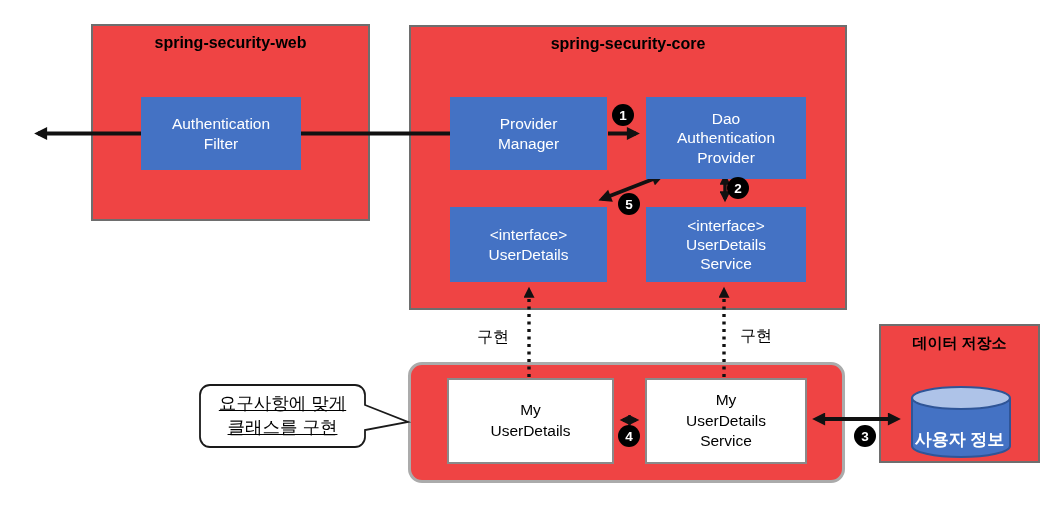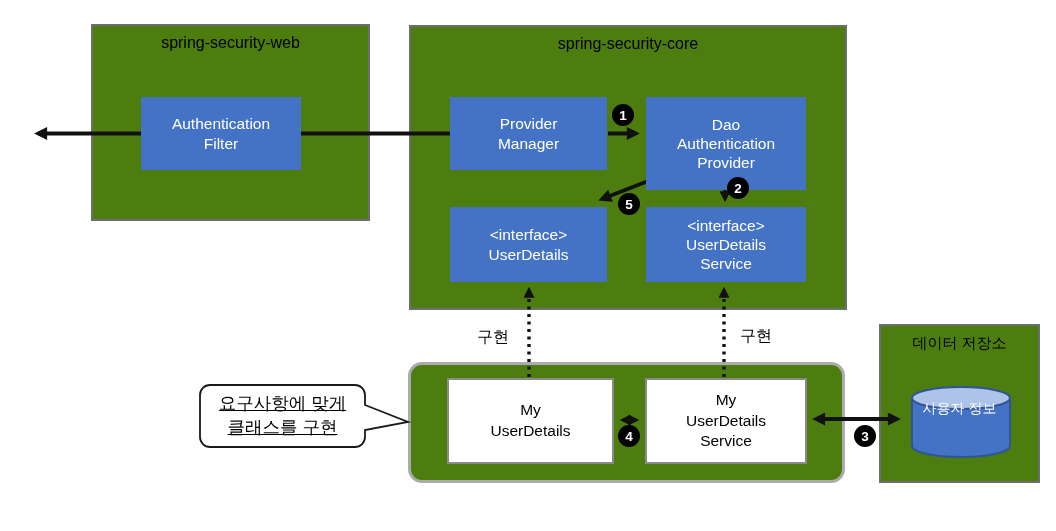--- a/index.html
+++ b/index.html
@@ -4,43 +4,43 @@
 <style>
   html,body{margin:0;padding:0;background:#ffffff;}
   .canvas{
     position:relative;width:1056px;height:531px;background:#ffffff;
     font-family:"Liberation Sans","DejaVu Sans",sans-serif;color:#000;
     overflow:hidden;
   }
   *{box-sizing:border-box;}
 
   
-  .frame{position:absolute;background:#4d7c0f;border:2px solid #6e6e6e;z-index:1;}
+  .frame{position:absolute;background:#ef4444;border:2px solid #6e6e6e;z-index:1;font-weight:bold;}
   .frame-title{position:absolute;top:8px;left:0;right:0;text-align:center;
     font-size:16px;color:#000;z-index:1;}
   #web-frame{left:91px;top:24px;width:279px;height:197px;}
   #core-frame{left:409px;top:25px;width:438px;height:285px;}
   #impl-container{left:408px;top:362px;width:437px;height:121px;
     border:3px solid #ababab;border-radius:14px;}
-  #datastore-frame{left:879px;top:324px;width:161px;height:159px;}
+  #datastore-frame{left:879px;top:324px;width:161px;height:139px;}
   #datastore-frame .frame-title{font-size:15px;}
 
   
   #arrows{position:absolute;left:0;top:0;width:1056px;height:531px;z-index:2;}
 
   
   .bluebox{position:absolute;background:#4472C4;color:#ffffff;z-index:3;
     display:flex;align-items:center;justify-content:center;text-align:center;
     font-size:15.5px;line-height:1.23;white-space:pre-line;}
   .whitebox{position:absolute;background:#ffffff;border:2px solid #8a8a8a;color:#000;z-index:3;
     display:flex;align-items:center;justify-content:center;text-align:center;
     font-size:15.5px;line-height:1.35;white-space:pre-line;}
   #auth-filter{left:141px;top:97px;width:160px;height:73px;}
   #provider-manager{left:450px;top:97px;width:157px;height:73px;}
-  #dao-provider{left:646px;top:97px;width:160px;height:93px;}
+  #dao-provider{left:646px;top:97px;width:160px;height:82px;}
   #iface-userdetails{left:450px;top:207px;width:157px;height:75px;}
   #iface-uds{left:646px;top:207px;width:160px;height:75px;}
   #my-userdetails{left:447px;top:378px;width:167px;height:86px;}
   #my-uds{left:645px;top:378px;width:162px;height:86px;}
 
   
   .impl-label{position:absolute;z-index:2;width:60px;text-align:center;font-size:16px;}
   #impl-label-left{left:463px;top:327px;}
   #impl-label-right{left:726px;top:326px;}
 
@@ -49,22 +49,22 @@
     color:#fff;z-index:4;display:flex;align-items:center;justify-content:center;
     font-size:13.5px;font-weight:bold;}
   #step1{left:612px;top:104px;}
   #step2{left:727px;top:177px;}
   #step3{left:854px;top:425px;}
   #step4{left:618px;top:425px;}
   #step5{left:618px;top:193px;}
 
   
   #cylinder-svg{position:absolute;left:0;top:0;z-index:1;}
-  #cylinder-label{position:absolute;left:0;top:74px;width:100%;text-align:center;
-    color:#ffffff;font-size:14px;z-index:2;}
+  #cylinder-label{position:absolute;left:0;top:102px;width:100%;text-align:center;
+    color:#ffffff;font-size:17px;z-index:2;}
 
   
   #bubble{position:absolute;left:196px;top:381px;width:220px;height:72px;z-index:5;}
   #bubble-text{position:absolute;left:200px;top:385px;width:165px;height:62px;z-index:6;
     display:flex;align-items:center;justify-content:center;text-align:center;
     font-size:17.5px;line-height:1.35;white-space:pre-line;text-decoration:underline;}
 </style>
 </head>
 <body>
 

